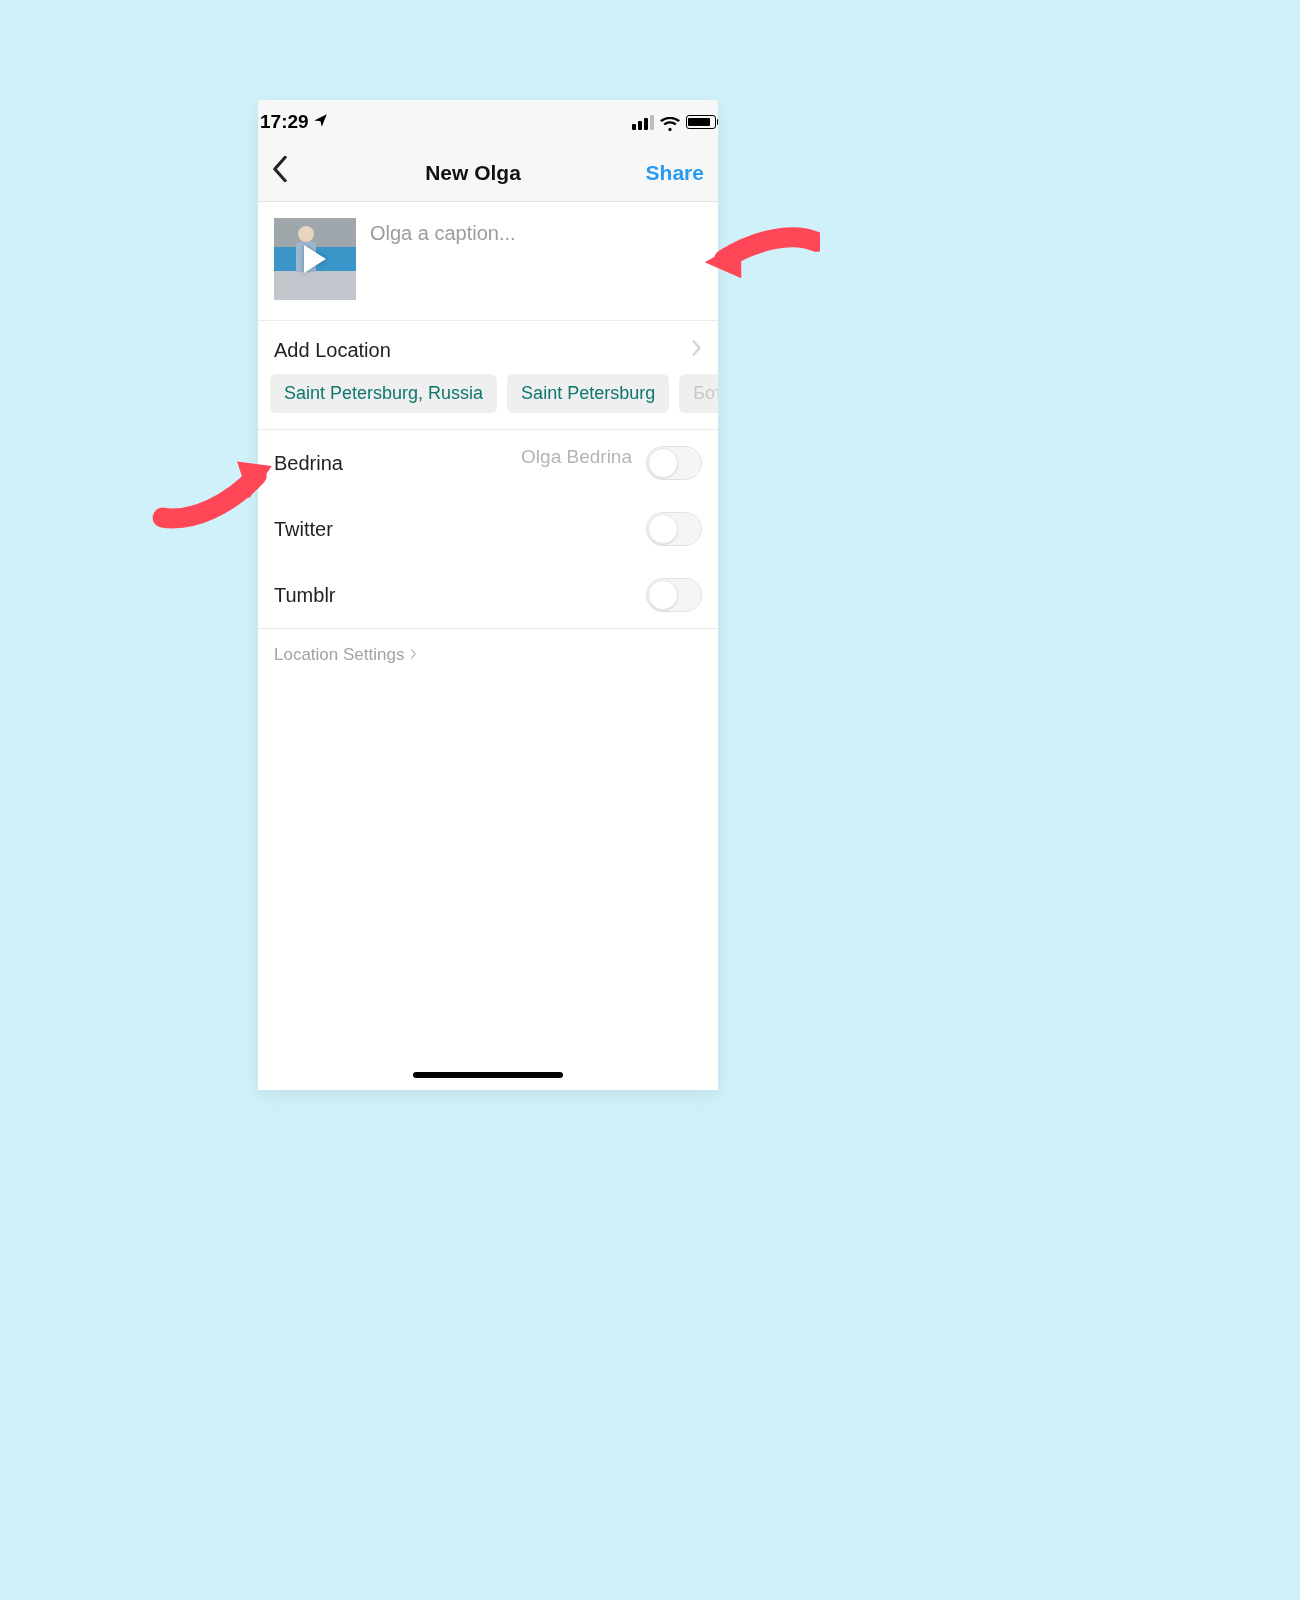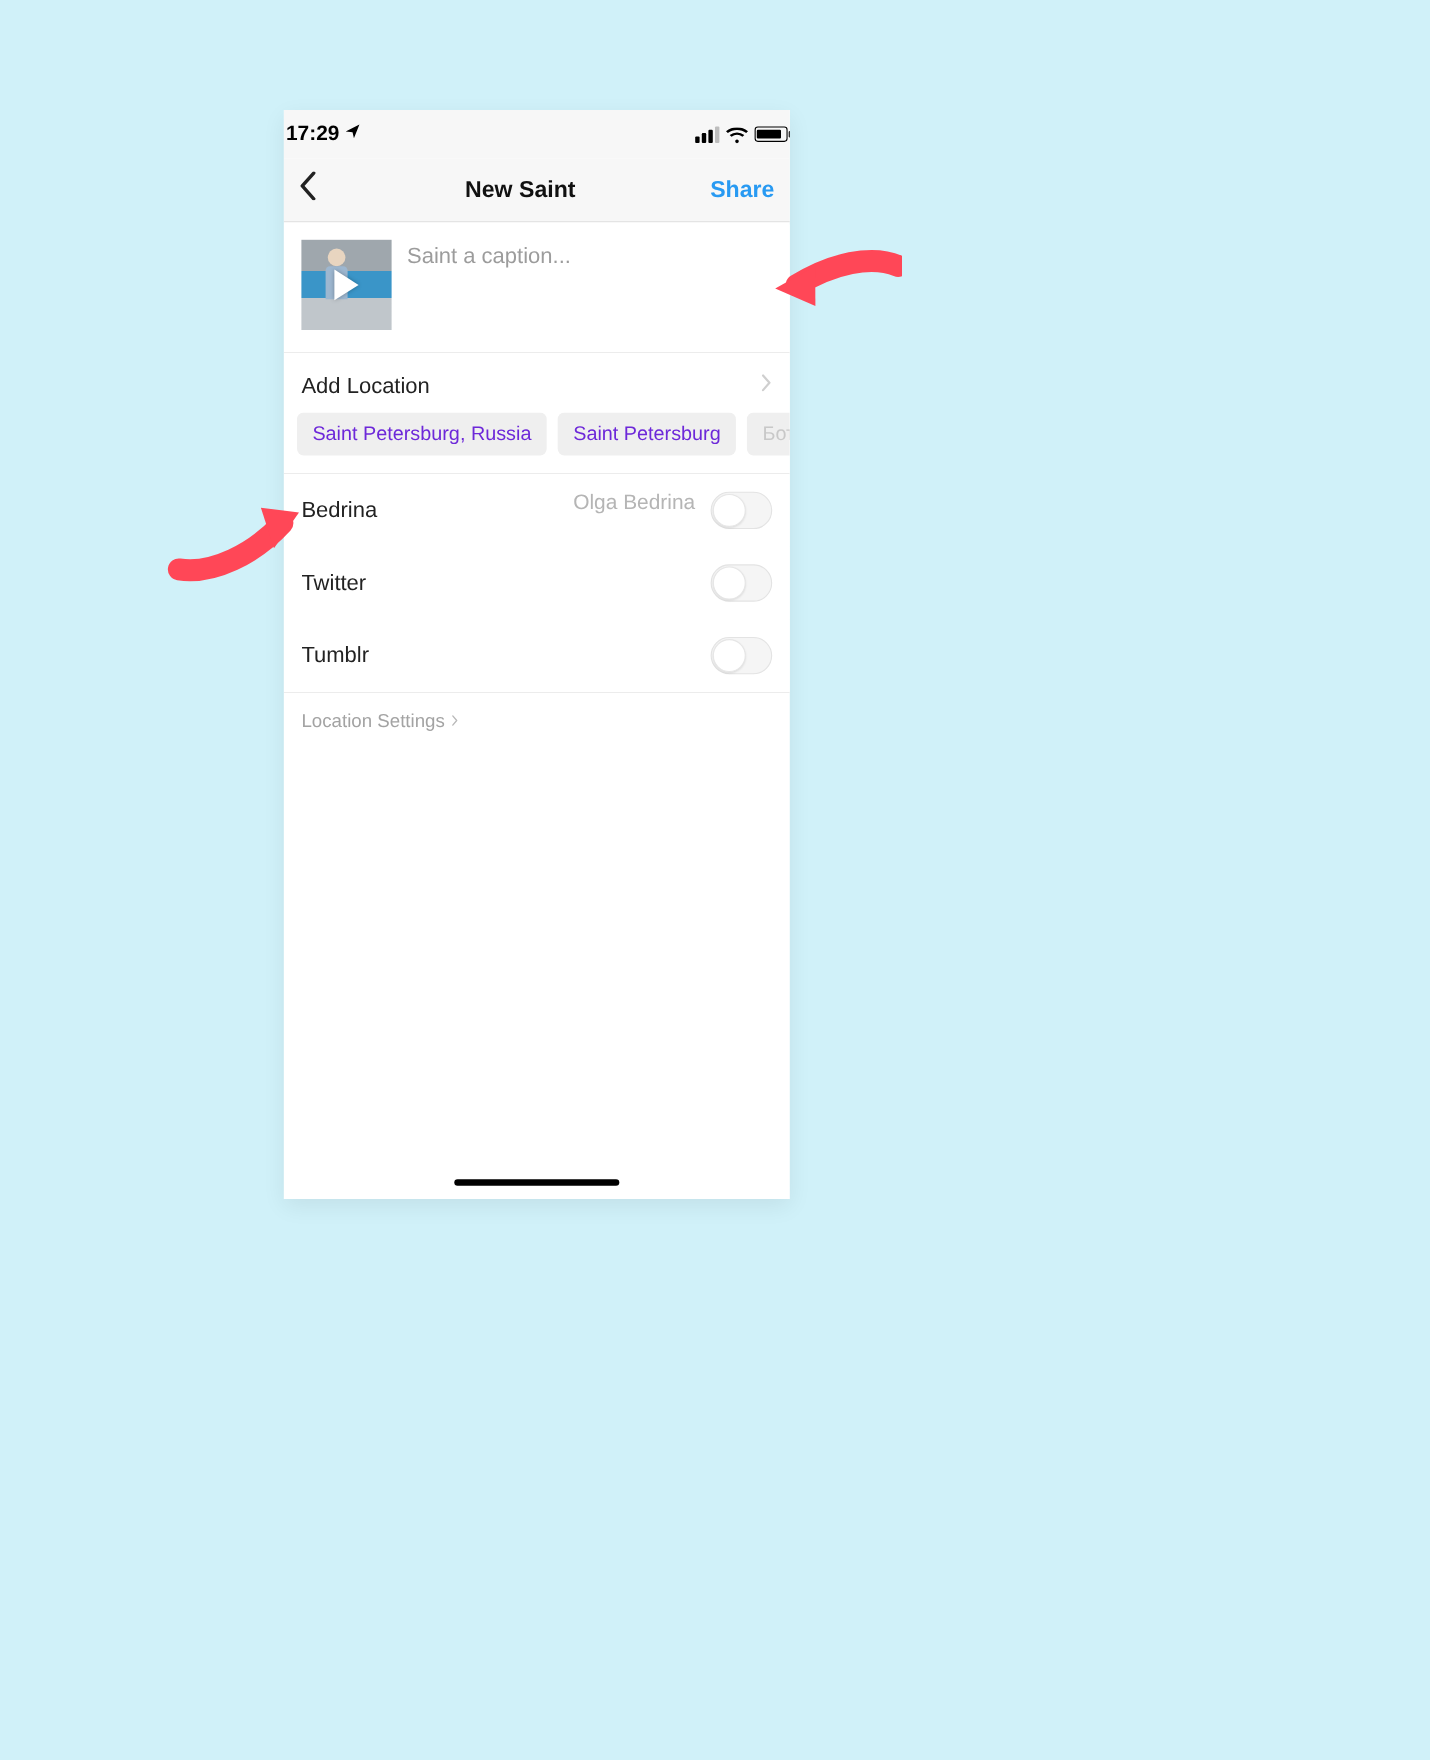--- a/index.html
+++ b/index.html
@@ -106,21 +106,21 @@
   .loc-section { border-bottom:1px solid #ececec; background:#fff;}
   .loc-header {
     display:flex; align-items:center; justify-content:space-between;
     padding: 18px 16px 12px 16px;
     font-size:20px; color:#222;
   }
   .chips-row {
     display:flex; gap:10px; padding: 0 12px 16px 12px; overflow:hidden; white-space:nowrap;
   }
   .chip {
-    background:#efefef; color:#6d28d9; font-size:18px; padding:9px 14px; border-radius:6px;
+    background:#efefef; color:#0f766e; font-size:18px; padding:9px 14px; border-radius:6px;
   }
   .chip.faded{ color:#c8c8c8; }
 
   
   .share-row {
     display:flex; align-items:center; justify-content:space-between;
     padding: 16px 16px;
     font-size:20px; color:#222; background:#fff;
   }
   .share-row + .share-row { }
@@ -180,31 +180,31 @@
         </span>
     </div>
   </div>
 
   <div class="nav-header">
     <div class="nav-back">
       <svg viewBox="0 0 12 20">
           <polyline points="10,1 2,10 10,19" fill="none" stroke="#222" stroke-width="2.4" stroke-linecap="round" stroke-linejoin="round"></polyline>
         </svg>
     </div>
-    <div class="nav-title">New Saint</div>
+    <div class="nav-title">New Olga</div>
     <div class="nav-share">Share</div>
   </div>
 
   <div class="caption-row">
     <div class="thumb">
       <div class="circ"></div>
         <div class="body"></div>
       <div class="play"></div>
     </div>
-    <div class="caption-input">Saint a caption...</div>
+    <div class="caption-input">Olga a caption...</div>
   </div>
 
 
   <div class="loc-section">
     <div class="loc-header">
       <span>Add Location</span>
       <span class="chev">
         <svg viewBox="0 0 12 20">
             <polyline points="2,2 9,10 2,18" fill="none" stroke="#cfcfcf" stroke-width="2.4" stroke-linecap="round" stroke-linejoin="round"></polyline>
           </svg>

